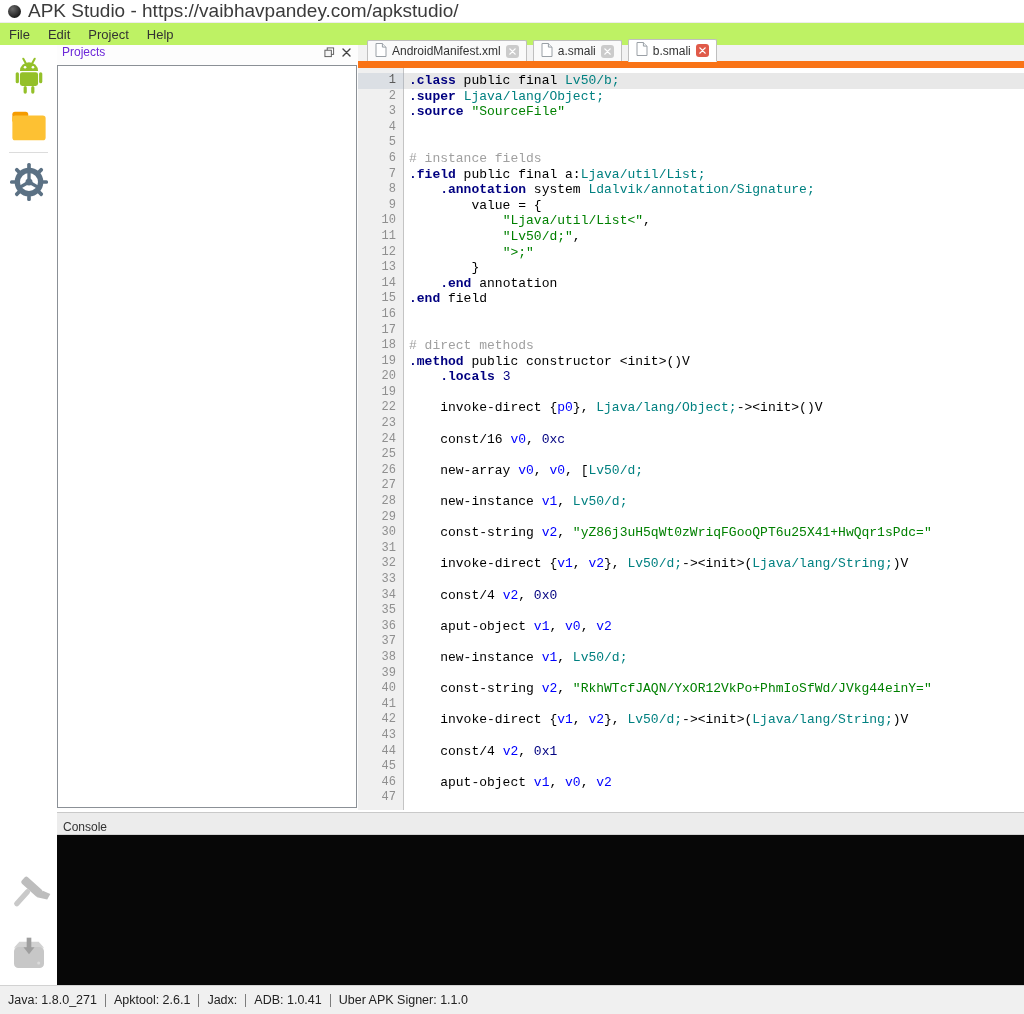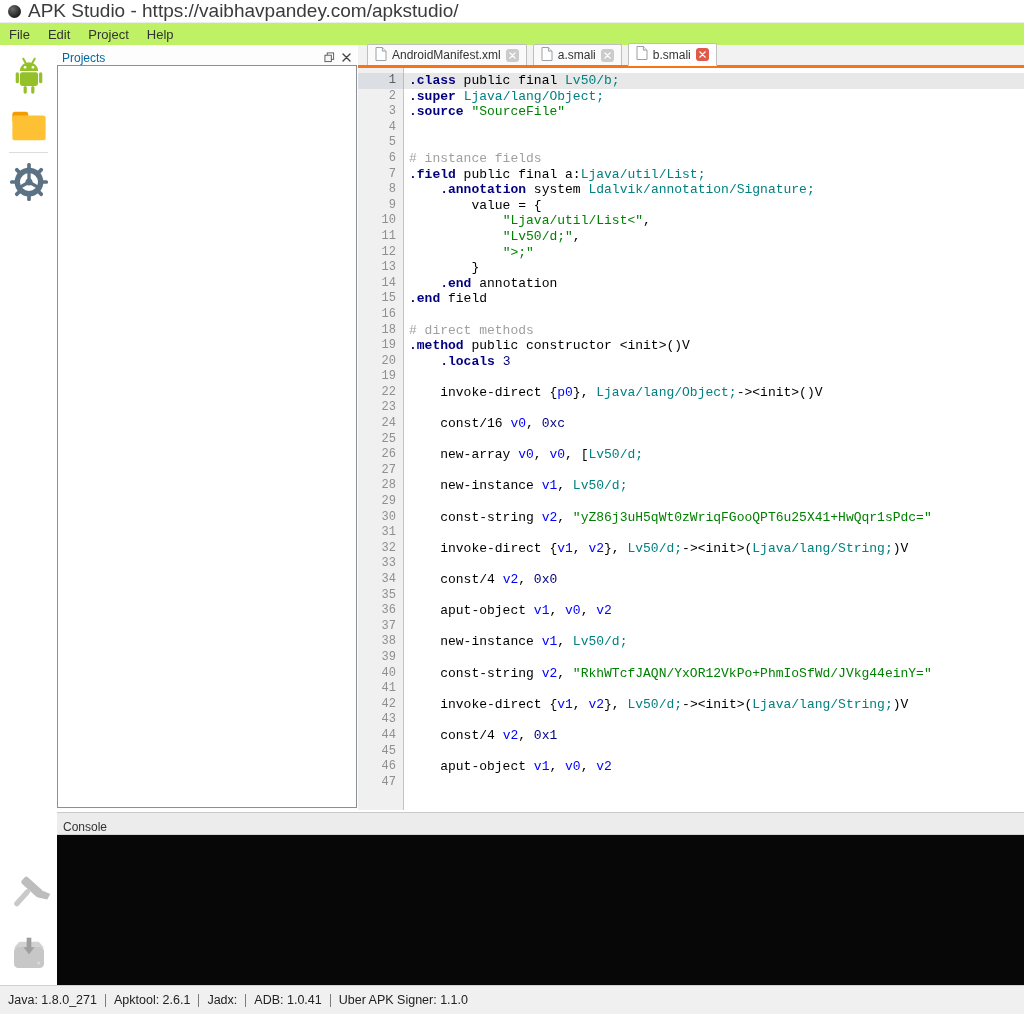--- a/index.html
+++ b/index.html
@@ -19,30 +19,30 @@
   .menu-item { padding:3px 9px; cursor:default; }
 
   
   .left-strip { position:absolute; top:45px; left:0; width:57px; height:940px; background:#fff; }
   .tool-btn { position:absolute; left:0; width:57px; height:46px;
               display:flex; align-items:center; justify-content:center; }
   .strip-sep { position:absolute; left:9px; width:39px; height:1px; background:#dcdcdc; }
 
   
   .projects-dock { position:absolute; top:45px; left:57px; width:301px; height:765px; background:#fdfdfd; }
-  .dock-header { height:20px; display:flex; align-items:flex-end; padding:0 3px 0 5px; font-size:12px; color:#0369a1; }
+  .dock-header { height:20px; display:flex; align-items:flex-start; padding:0 3px 0 5px; font-size:12px; color:#6d28d9; }
   .dock-title { flex:1; }
   .dock-btn { width:17px; height:15px; display:flex; align-items:center; justify-content:center; }
   .dock-body { position:absolute; top:20px; left:0; right:1px; bottom:2px;
                background:#fff; border:1px solid #8b9096; }
 
   
   .editor-pane { position:absolute; top:45px; left:358px; width:666px; height:765px; }
   .tabbar { height:23px; background:#f2f2f2; display:flex; align-items:flex-end; gap:6px;
-            padding-left:9px; border-bottom:3px solid #f97316; }
+            padding-left:9px; border-bottom:7px solid #f97316; }
   .tab { height:21px; display:flex; align-items:center; gap:5px; padding:0 7px;
          border:1px solid #bfbfbf; border-bottom:none; border-radius:2px 2px 0 0;
          background:#fafafa; font-size:12px; color:#333; white-space:nowrap; }
   .tab.active { background:#fff; height:23px; margin-bottom:-1px; border-bottom:1px solid #fff; }
   .tab-close { width:13px; height:13px; border-radius:3px; background:#cbcbcb;
                display:flex; align-items:center; justify-content:center; flex:none; }
   .tab.active .tab-close { background:#e05a49; }
 
   .editor { position:absolute; top:23px; left:0; right:0; bottom:0; overflow:hidden;
             padding-top:5px;
@@ -221,20 +221,21 @@
       <div class="row"><span class="ln">7</span><span class="code"><span class="kw">.field</span><span class="pl"> public final a:</span><span class="ty">Ljava/util/List;</span></span></div>
       <div class="row"><span class="ln">8</span><span class="code"><span class="pl">    </span><span class="kw">.annotation</span><span class="pl"> system </span><span class="ty">Ldalvik/annotation/Signature;</span></span></div>
       <div class="row"><span class="ln">9</span><span class="code"><span class="pl">        value = {</span></span></div>
       <div class="row"><span class="ln">10</span><span class="code"><span class="pl">            </span><span class="st">"Ljava/util/List&lt;"</span><span class="pl">,</span></span></div>
       <div class="row"><span class="ln">11</span><span class="code"><span class="pl">            </span><span class="st">"Lv50/d;"</span><span class="pl">,</span></span></div>
       <div class="row"><span class="ln">12</span><span class="code"><span class="pl">            </span><span class="st">"&gt;;"</span></span></div>
       <div class="row"><span class="ln">13</span><span class="code"><span class="pl">        }</span></span></div>
       <div class="row"><span class="ln">14</span><span class="code"><span class="pl">    </span><span class="kw">.end</span><span class="pl"> annotation</span></span></div>
       <div class="row"><span class="ln">15</span><span class="code"><span class="kw">.end</span><span class="pl"> field</span></span></div>
       <div class="row"><span class="ln">16</span><span class="code"></span></div>
+      <div class="row"><span class="ln">17</span><span class="code"></span></div>
       <div class="row"><span class="ln">18</span><span class="code"><span class="cm"># direct methods</span></span></div>
       <div class="row"><span class="ln">19</span><span class="code"><span class="kw">.method</span><span class="pl"> public constructor &lt;init&gt;()V</span></span></div>
       <div class="row"><span class="ln">20</span><span class="code"><span class="pl">    </span><span class="kw">.locals</span><span class="pl"> </span><span class="nm">3</span></span></div>
       <div class="row"><span class="ln">19</span><span class="code"></span></div>
       <div class="row"><span class="ln">22</span><span class="code"><span class="pl">    invoke-direct {</span><span class="rg">p0</span><span class="pl">}, </span><span class="ty">Ljava/lang/Object;</span><span class="pl">-&gt;&lt;init&gt;()V</span></span></div>
       <div class="row"><span class="ln">23</span><span class="code"></span></div>
       <div class="row"><span class="ln">24</span><span class="code"><span class="pl">    const/16 </span><span class="rg">v0</span><span class="pl">, </span><span class="nm">0xc</span></span></div>
       <div class="row"><span class="ln">25</span><span class="code"></span></div>
       <div class="row"><span class="ln">26</span><span class="code"><span class="pl">    new-array </span><span class="rg">v0</span><span class="pl">, </span><span class="rg">v0</span><span class="pl">, [</span><span class="ty">Lv50/d;</span></span></div>
       <div class="row"><span class="ln">27</span><span class="code"></span></div>

